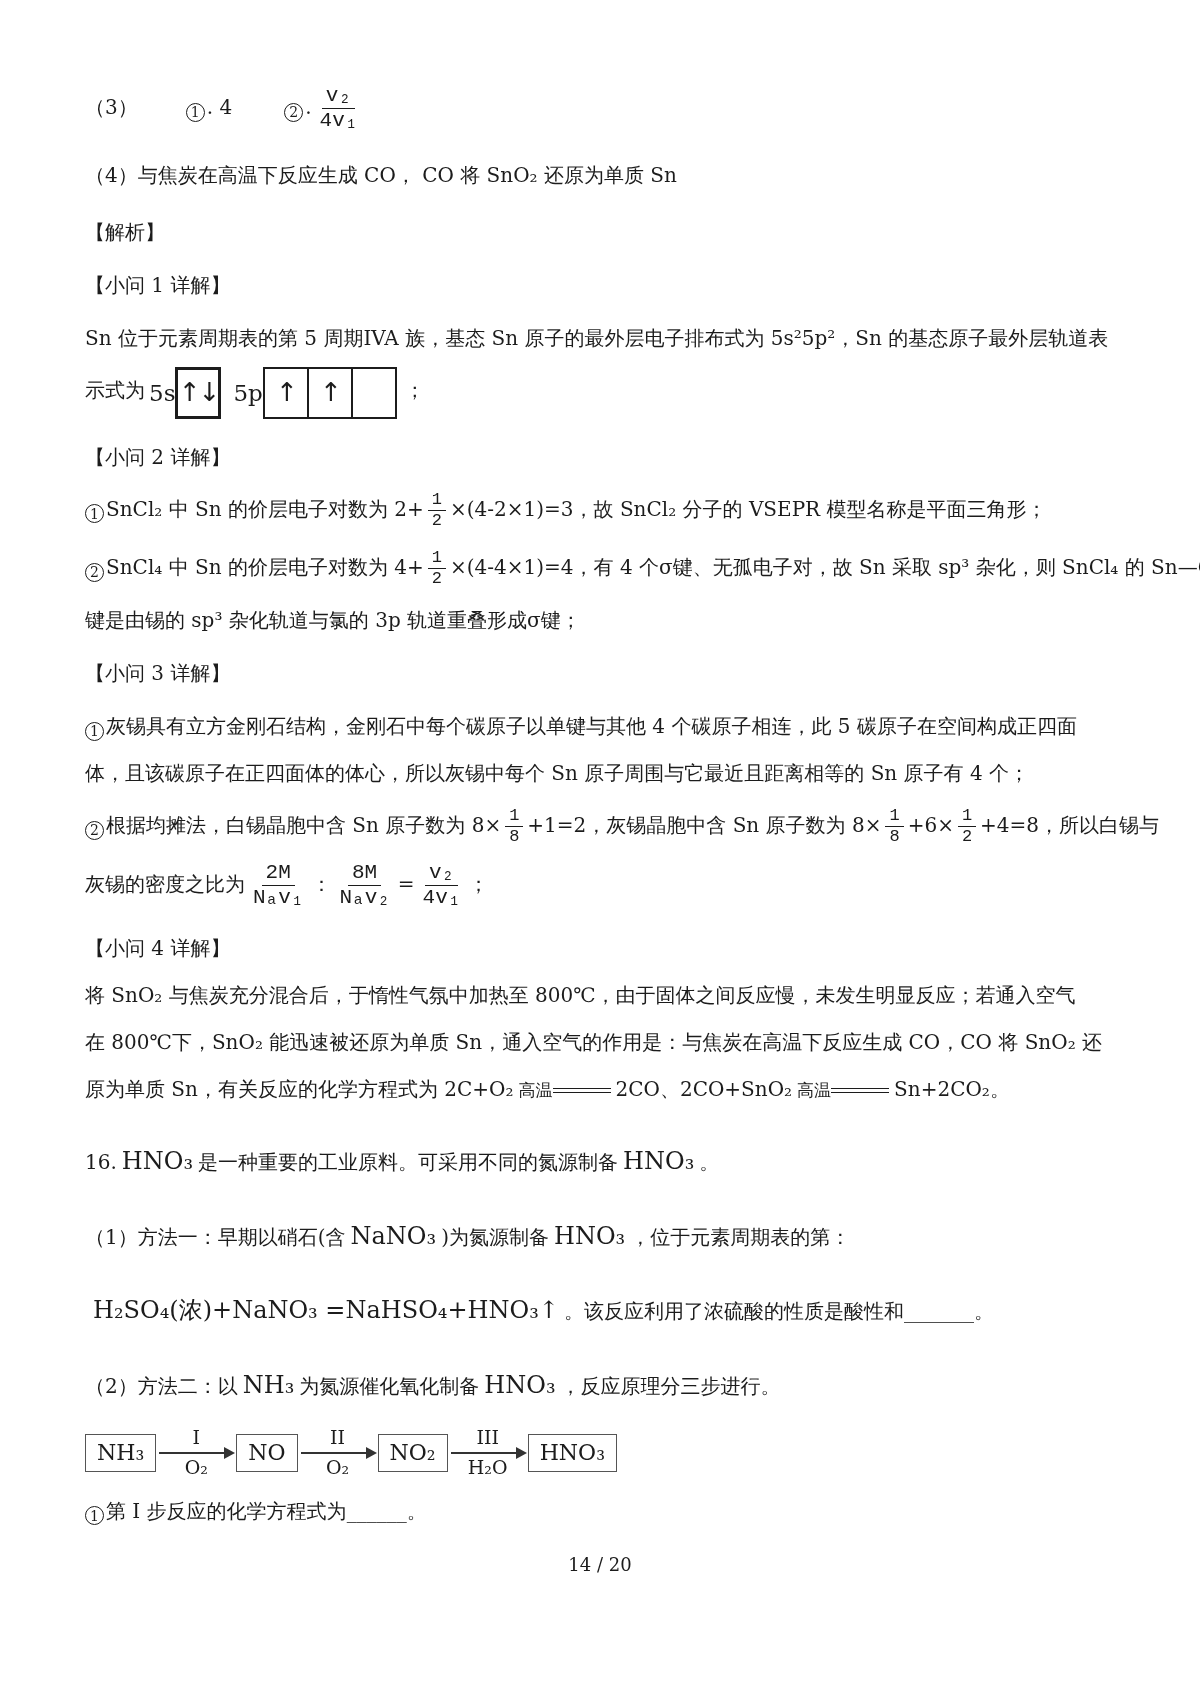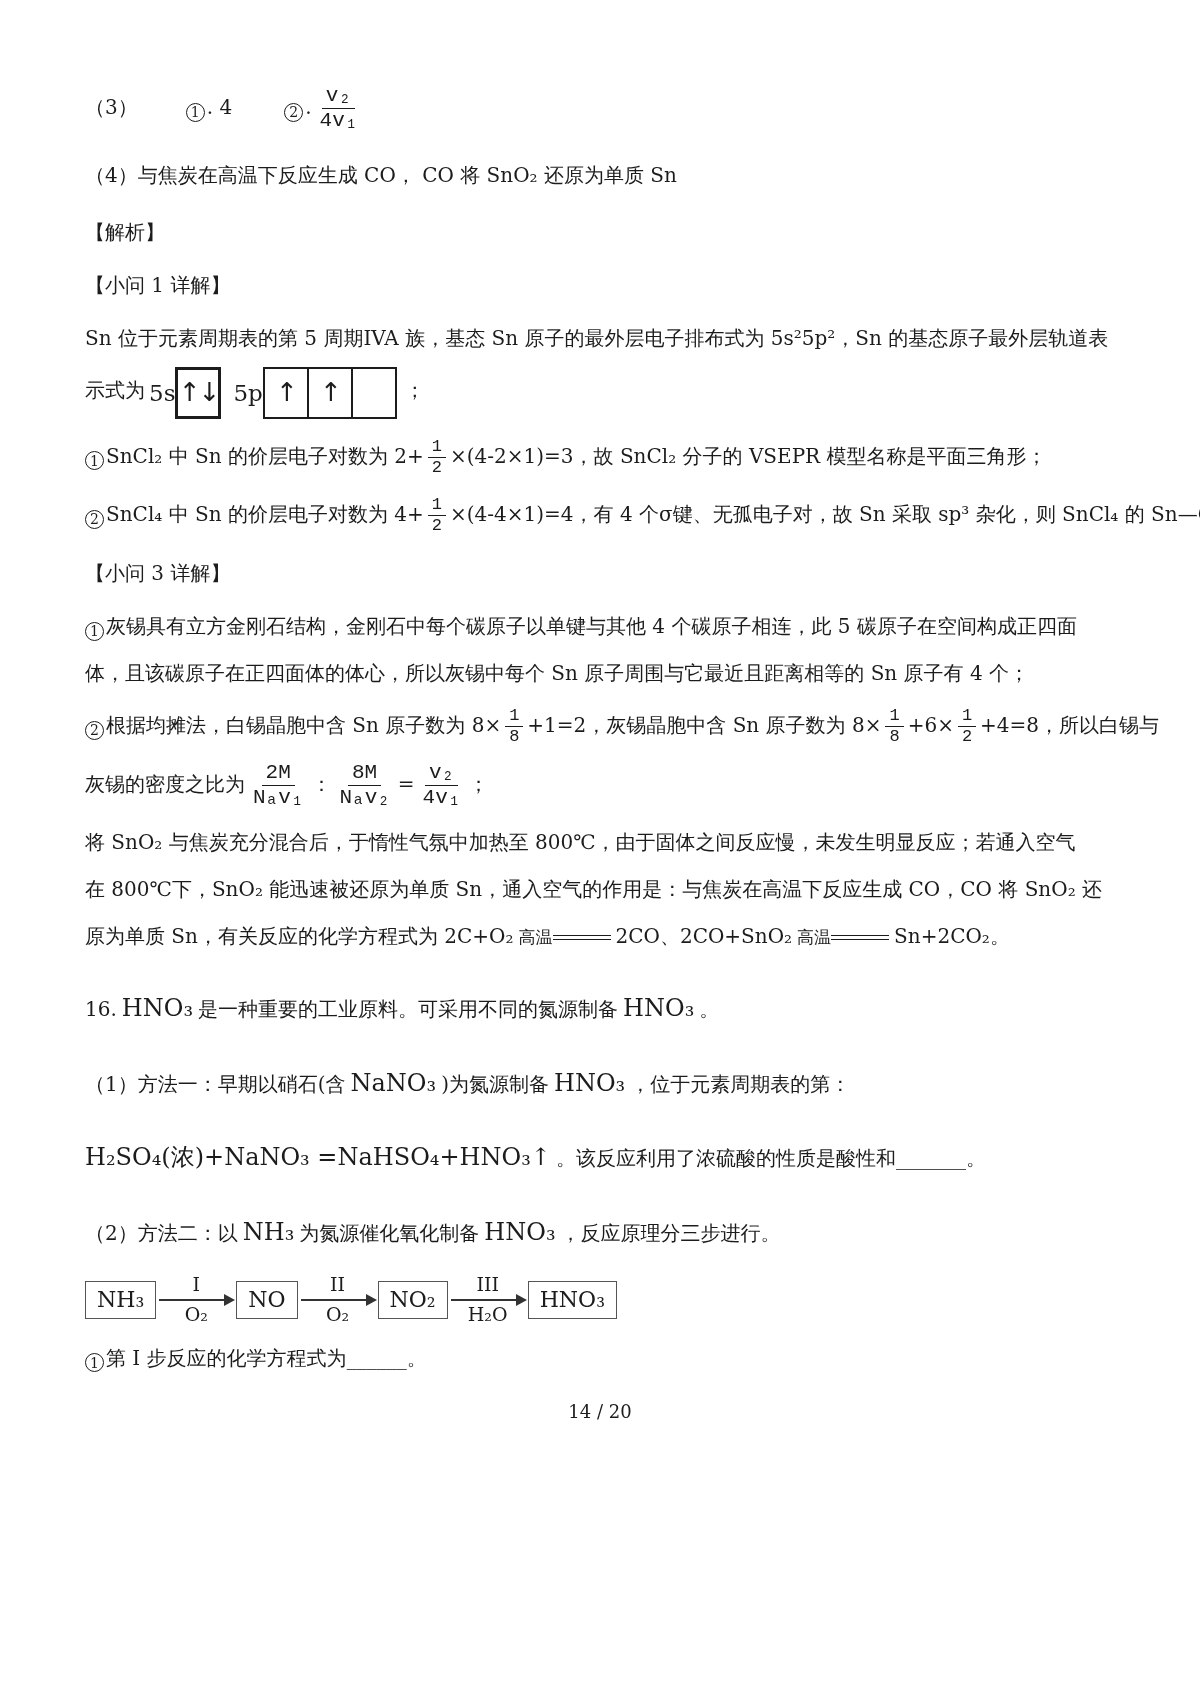--- a/index.html
+++ b/index.html
@@ -95,32 +95,34 @@
         <span class="orb-group">
           <span class="orb-box">↑</span>
           <span class="orb-box">↑</span>
           <span class="orb-box"></span>
         </span>
       </span>
     </span>
     <span class="orb-suffix">；</span>
   </div>
 
+  <div class="ln hdr mt-c">【小问 2 详解】</div>
   <div class="ln mt-d">
     <span class="circ">1</span><span>SnCl₂ 中 Sn 的价层电子对数为 2+</span><span class="frac">
         <span class="fn">1</span>
         <span class="fd">2</span>
       </span><span>×(4-2×1)=3，故 SnCl₂ 分子的 VSEPR 模型名称是平面三角形；</span>
   </div>
   <div class="ln mt-d">
     <span class="circ">2</span><span>SnCl₄ 中 Sn 的价层电子对数为 4+</span><span class="frac">
         <span class="fn">1</span>
         <span class="fd">2</span>
       </span><span>×(4-4×1)=4，有 4 个σ键、无孤电子对，故 Sn 采取 sp³ 杂化，则 SnCl₄ 的 Sn—Cl</span>
   </div>
+  <div class="ln mt-d">键是由锡的 sp³ 杂化轨道与氯的 3p 轨道重叠形成σ键；</div>
 
   <div class="ln hdr mt-c">【小问 3 详解】</div>
   <div class="ln mt-c">
     <span class="circ">1</span><span>灰锡具有立方金刚石结构，金刚石中每个碳原子以单键与其他 4 个碳原子相连，此 5 碳原子在空间构成正四面</span>
   </div>
   <div class="ln mt-d">体，且该碳原子在正四面体的体心，所以灰锡中每个 Sn 原子周围与它最近且距离相等的 Sn 原子有 4 个；</div>
   <div class="ln mt-d">
     <span class="circ">2</span><span>根据均摊法，白锡晶胞中含 Sn 原子数为 8×</span><span class="frac">
         <span class="fn">1</span>
         <span class="fd">8</span>
@@ -138,20 +140,21 @@
         <span class="fd">Nₐv₁</span>
       </span><span>：</span><span class="frac big">
         <span class="fn">8M</span>
         <span class="fd">Nₐv₂</span>
       </span><span>=</span><span class="frac big">
         <span class="fn">v₂</span>
         <span class="fd">4v₁</span>
       </span><span>；</span>
   </div>
 
+  <div class="ln hdr mt-c">【小问 4 详解】</div>
   <div class="ln mt-d">将 SnO₂ 与焦炭充分混合后，于惰性气氛中加热至 800℃，由于固体之间反应慢，未发生明显反应；若通入空气</div>
   <div class="ln mt-d">在 800℃下，SnO₂ 能迅速被还原为单质 Sn，通入空气的作用是：与焦炭在高温下反应生成 CO，CO 将 SnO₂ 还</div>
   <div class="ln mt-d">
     <span>原为单质 Sn，有关反应的化学方程式为 2C+O₂</span><span class="rxn">
         <span class="rxn-top">高温</span>
         <span class="rxn-line"></span>
       </span><span>2CO、2CO+SnO₂</span><span class="rxn">
         <span class="rxn-top">高温</span>
         <span class="rxn-line"></span>
       </span><span>Sn+2CO₂。</span>
@@ -159,21 +162,21 @@
 
   <div class="ln mt-f">
     <span>16.</span><span class="fm">HNO₃</span><span>是一种重要的工业原料。可采用不同的氮源制备</span><span class="fm">HNO₃</span><span>。</span>
   </div>
 
   <div class="ln mt-f">
     <span>（1）方法一：早期以硝石(含</span><span class="fm">NaNO₃</span><span>)为氮源制备</span><span class="fm">HNO₃</span><span>，位于元素周期表的第：</span>
   </div>
 
   <div class="ln mt-f">
-    <span class="fm" style="margin-left:0">H₂SO₄(浓)+NaNO₃ =NaHSO₄+HNO₃↑</span><span>。该反应利用了浓硫酸的性质是酸性和</span><span>_______</span><span>。</span>
+    <span class="fm" style="margin-left:8px">H₂SO₄(浓)+NaNO₃ =NaHSO₄+HNO₃↑</span><span>。该反应利用了浓硫酸的性质是酸性和</span><span>_______</span><span>。</span>
   </div>
 
   <div class="ln mt-f">
     <span>（2）方法二：以</span><span class="fm">NH₃</span><span>为氮源催化氧化制备</span><span class="fm">HNO₃</span><span>，反应原理分三步进行。</span>
   </div>
 
   <div class="ln mt-c">
     <span class="flow">
       <span class="fbox">NH₃</span>
       <span class="farrow">

